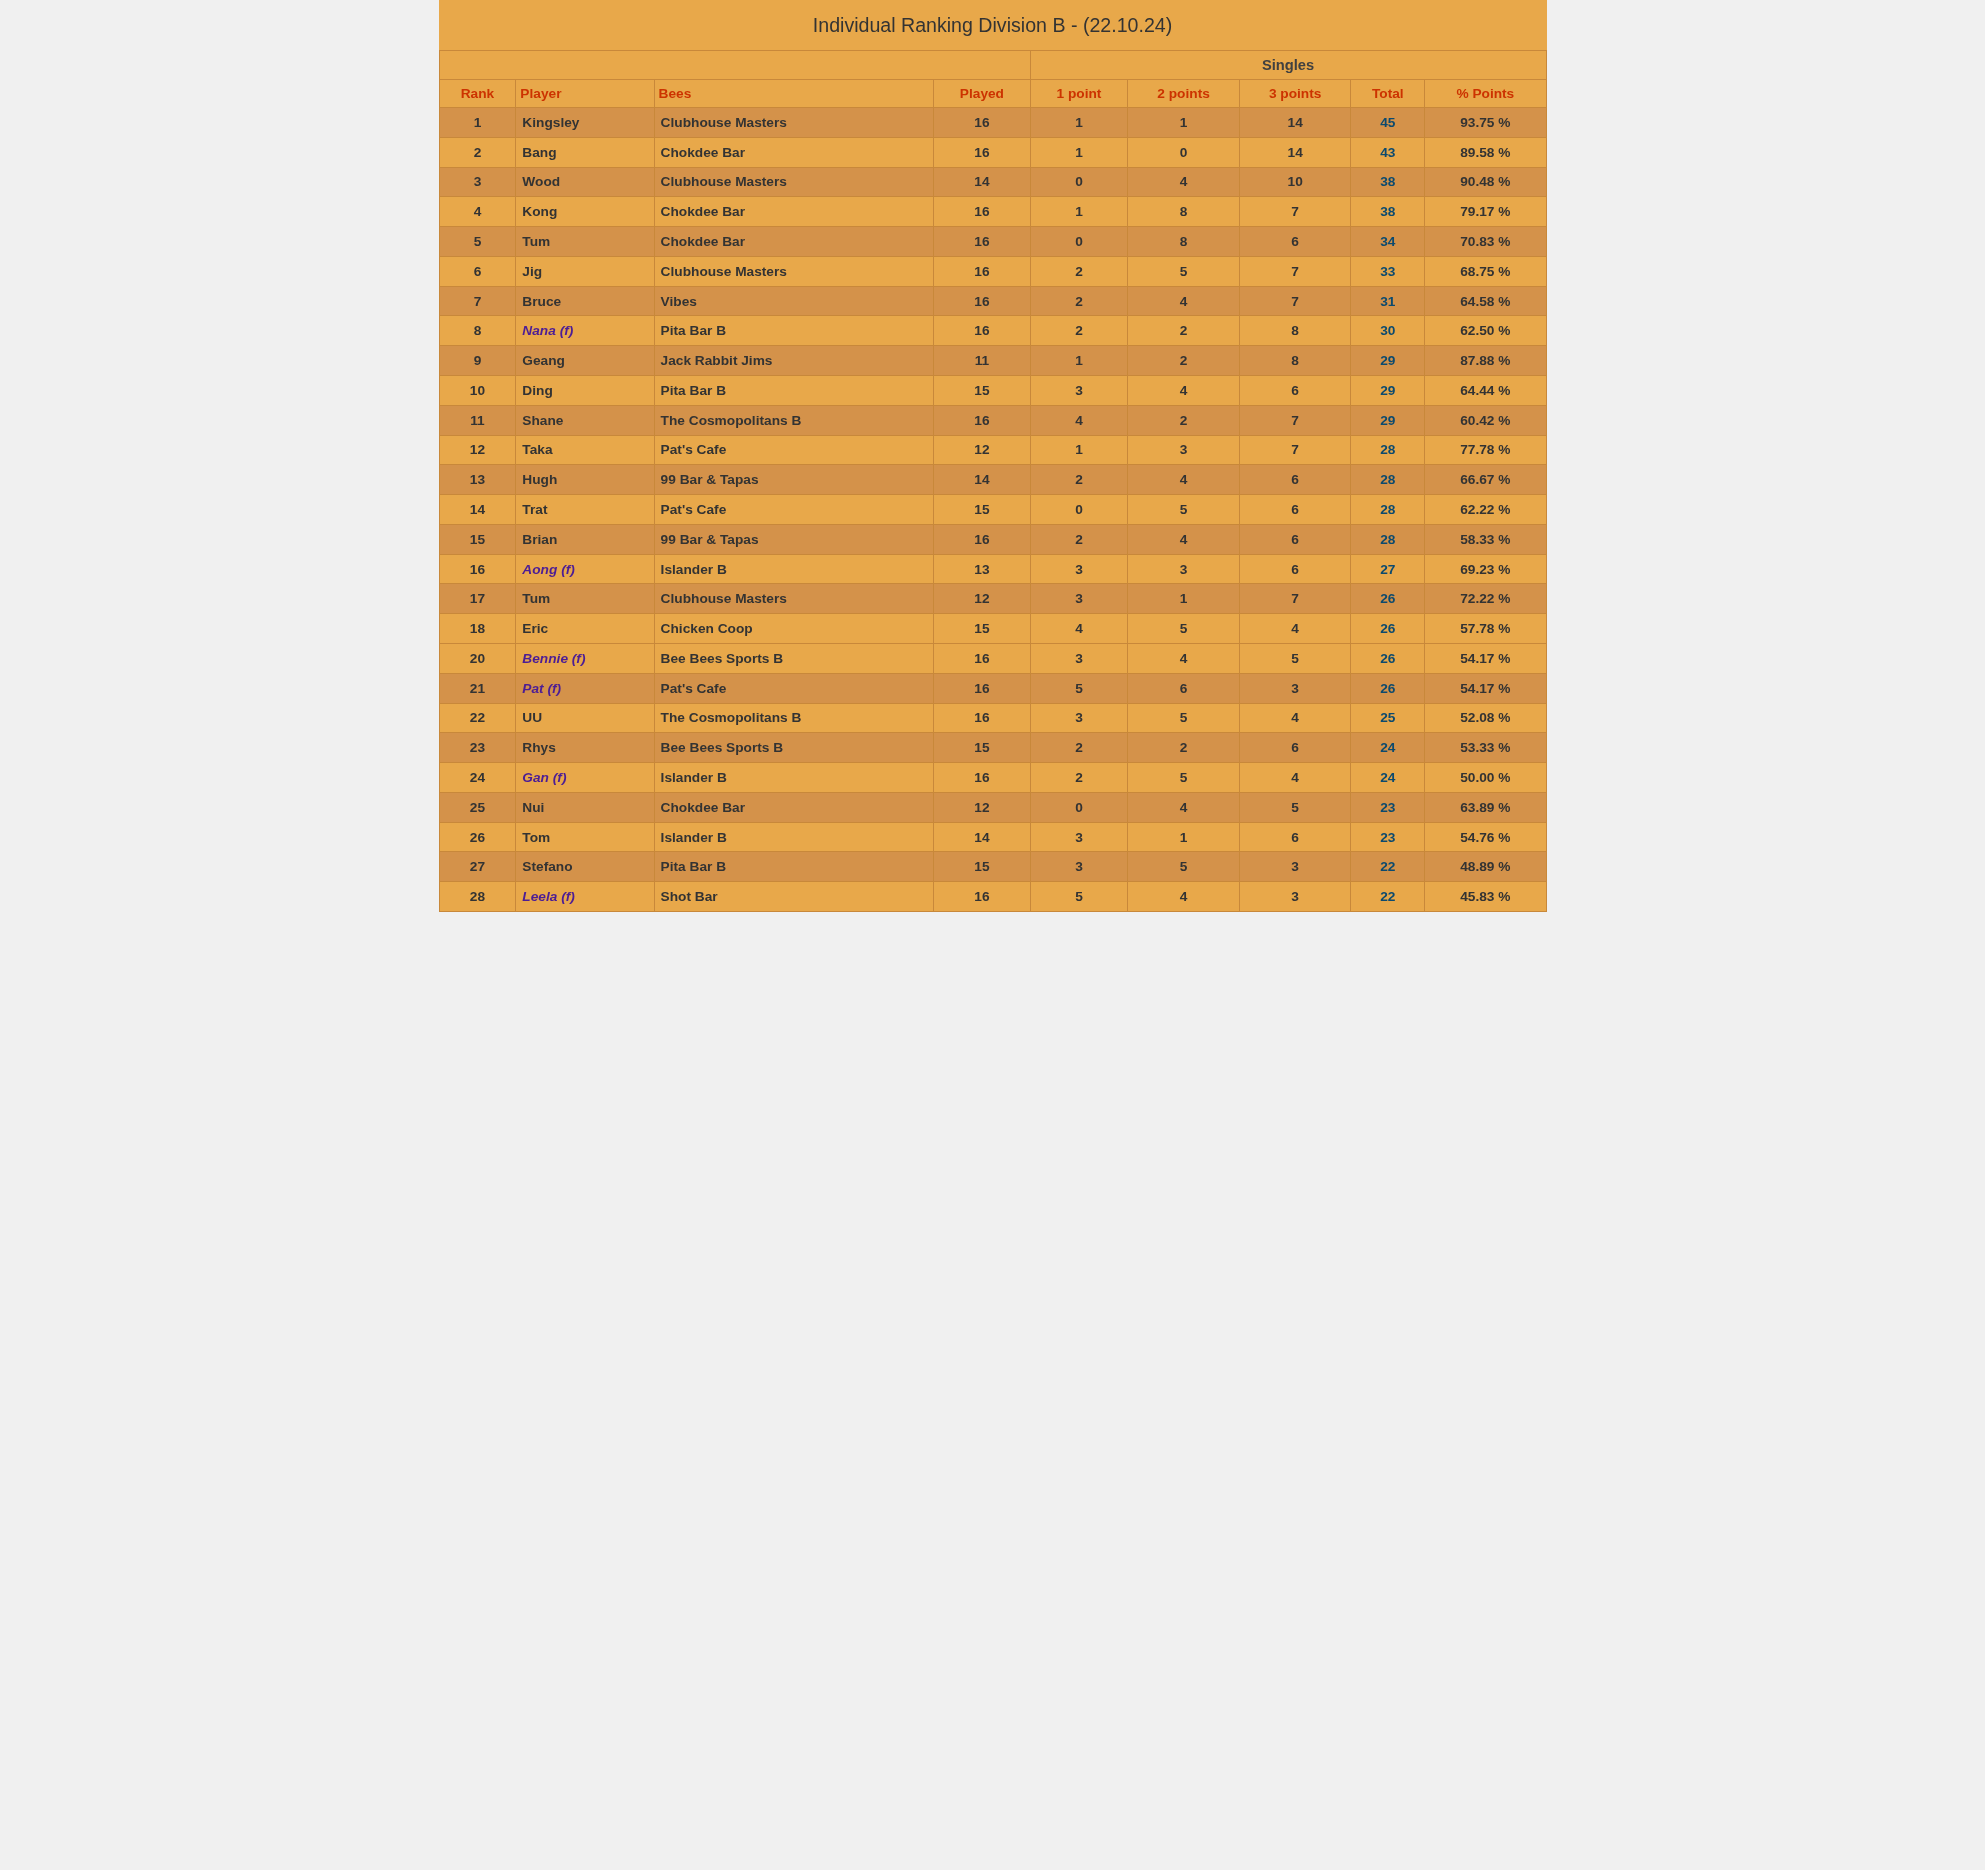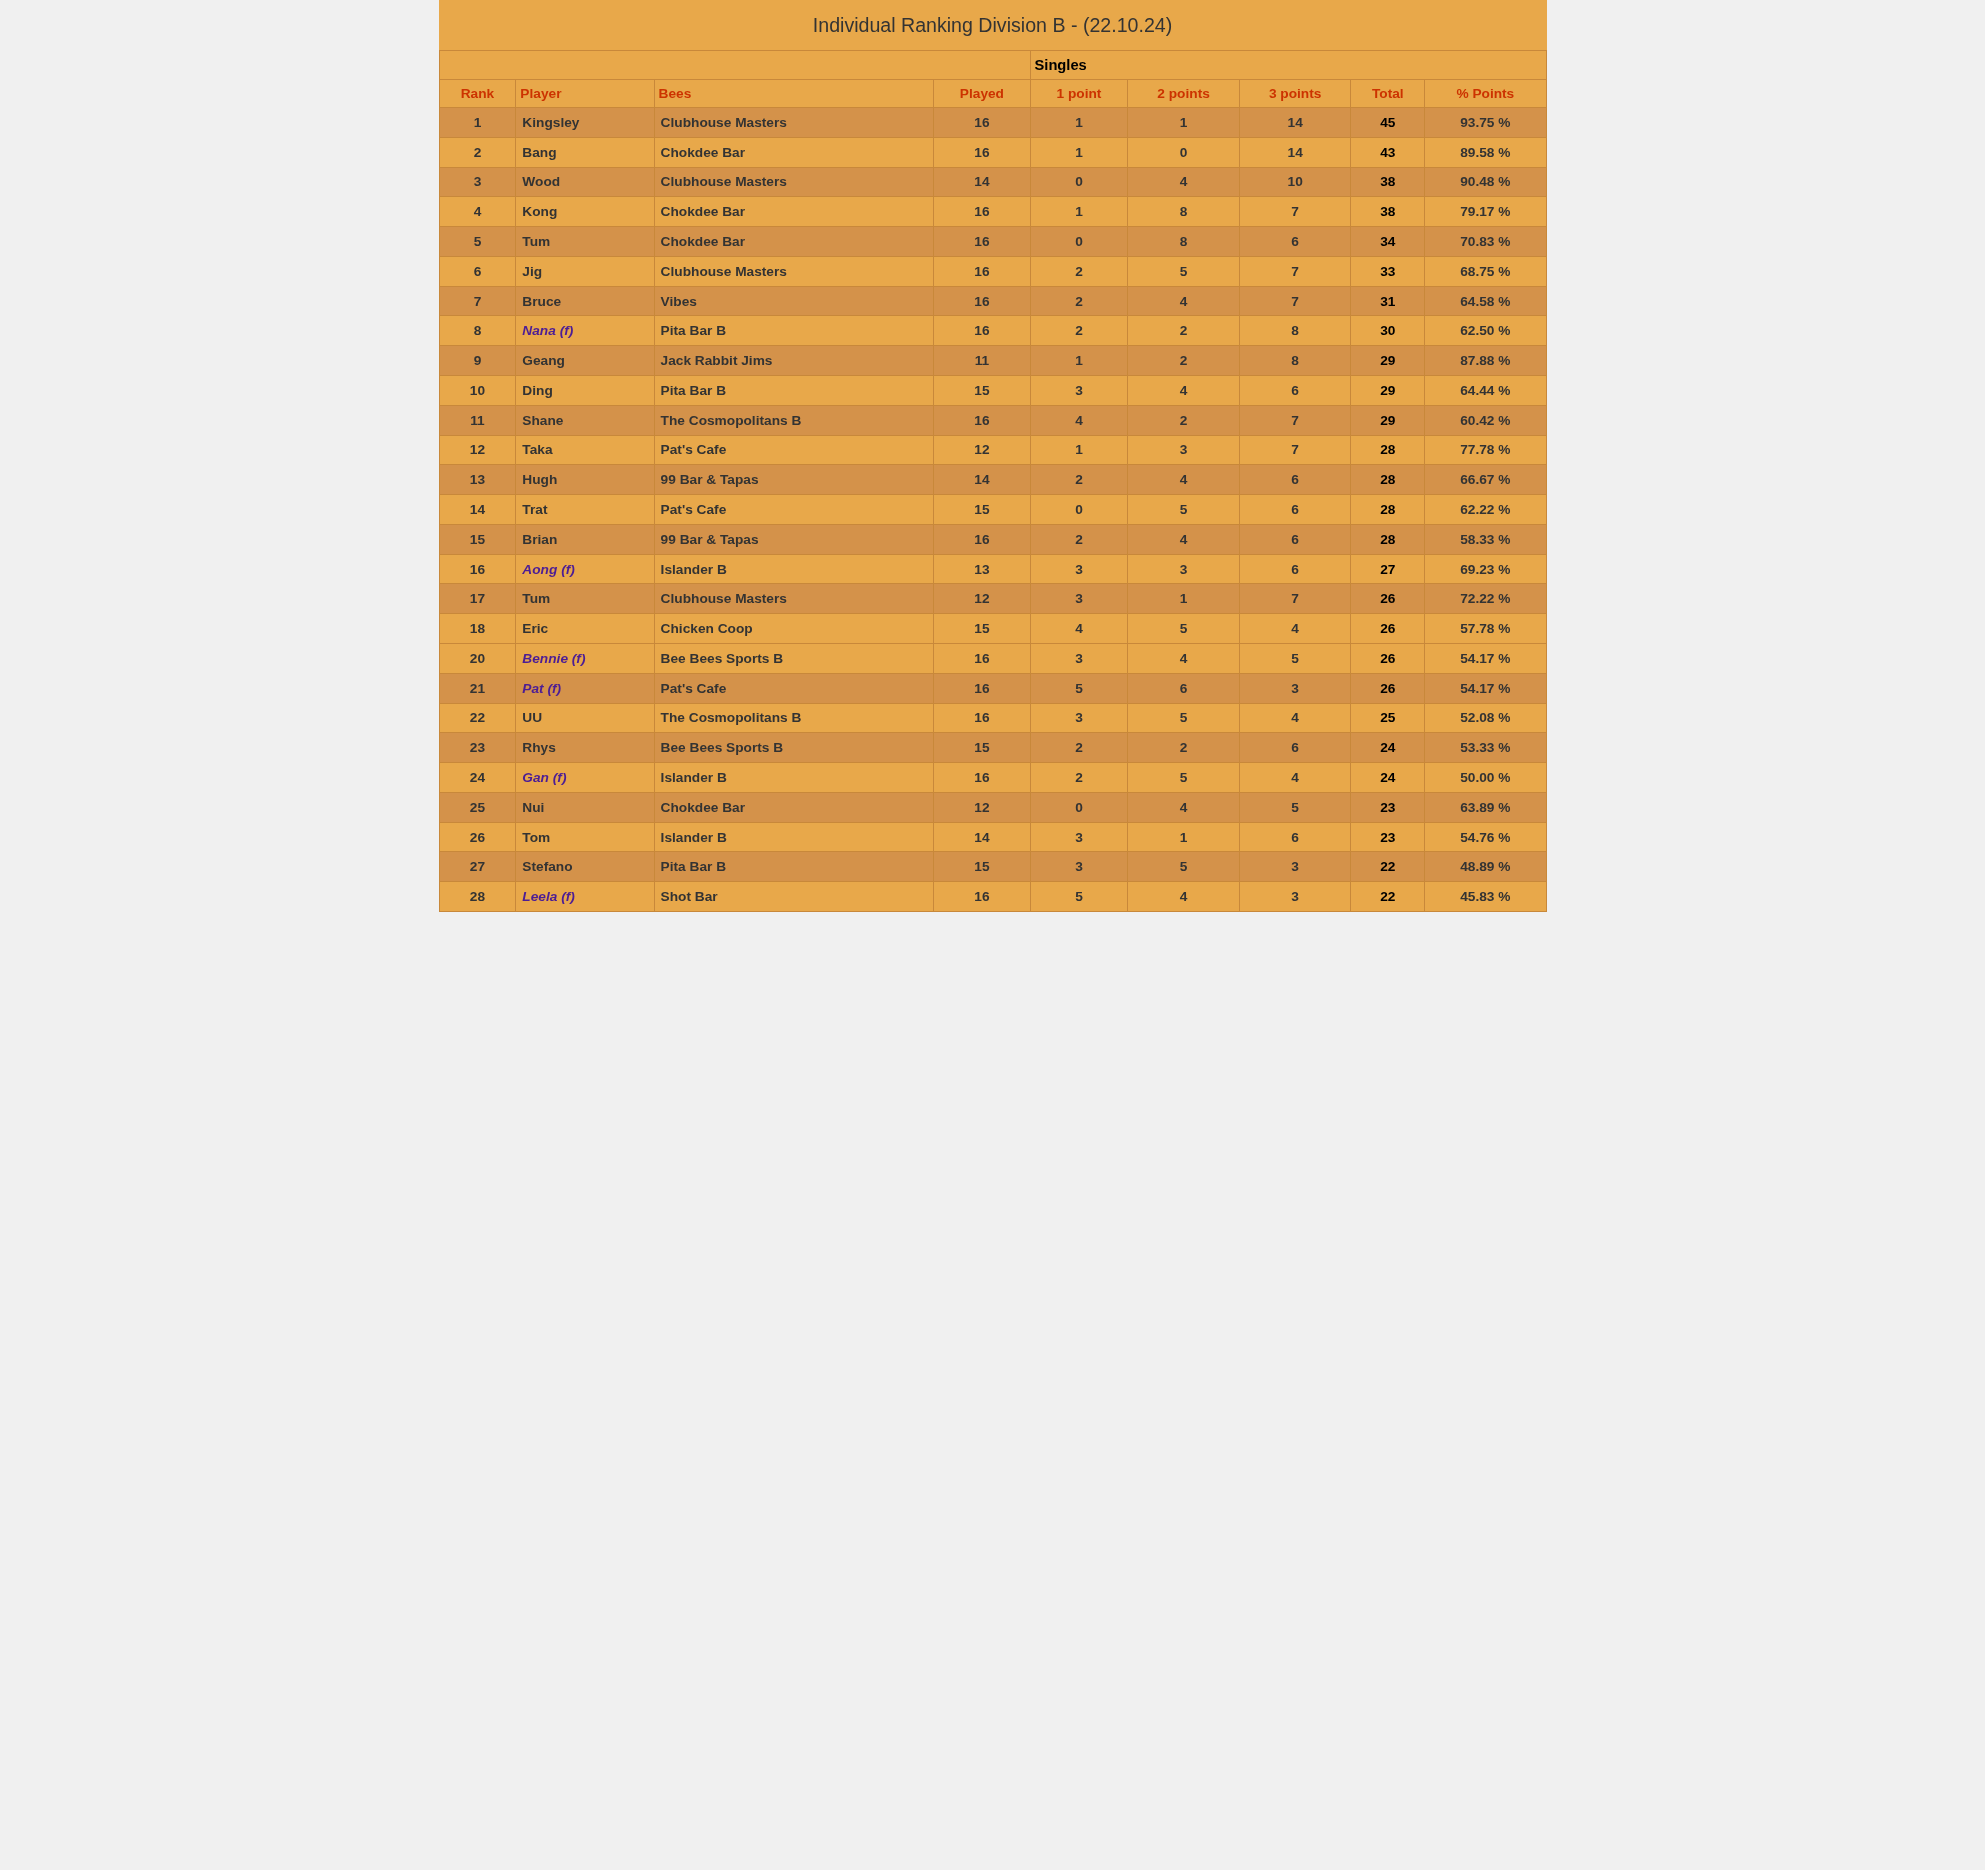--- a/index.html
+++ b/index.html
@@ -21,24 +21,24 @@
       color: #333;
       background: #e8a84a;
     }
     table {
       width: 100%;
       border-collapse: collapse;
       background: #e8a84a;
     }
     thead tr.singles-row th {
       background: #e8a84a;
-      color: #000000;
+      color: #404040;
       font-weight: bold;
       font-size: 14.7px;
-      text-align: left;
+      text-align: center;
       padding: 5.9px 3.9px;
       border: 1px solid #c8883a;
     }
     thead tr.singles-row th.singles-header {
       border-bottom: none;
     }
     thead tr.col-header th {
       background: #e8a84a;
       color: #cc3300;
       font-weight: bold;
@@ -74,21 +74,21 @@
     }
     tbody tr td.player-name.female {
       color: #4c1d95;
       font-style: italic;
     }
     tbody tr td.team-name {
       text-align: left;
       margin-left: 20px;
     }
     td.total-red {
-      color: #000000;
+      color: #0c4a6e;
       font-weight: bold;
     }
   </style>
 </head>
 <body>
 
 <div class="container">
   <div class="page-title">Individual Ranking Division B  -  (22.10.24)</div>
   <table>
     <thead>

